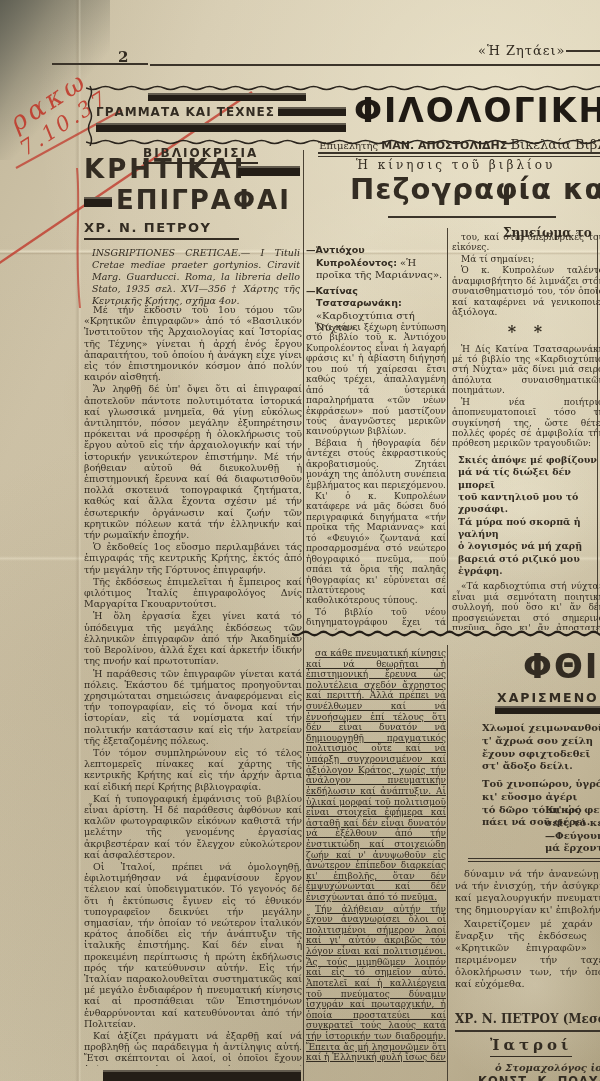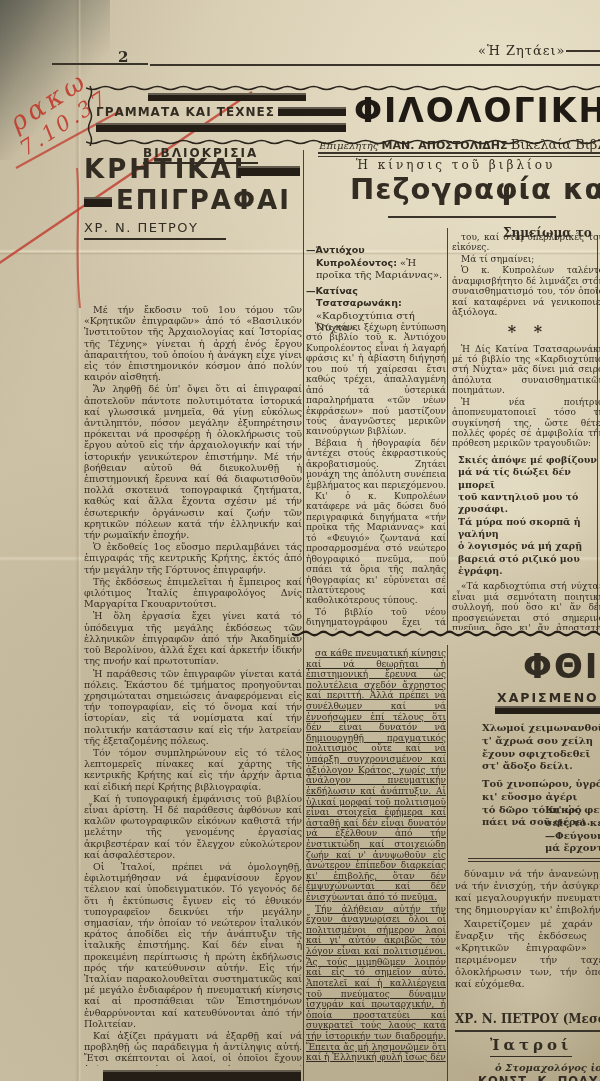--- a/index.html
+++ b/index.html
@@ -75,33 +75,34 @@
     </svg>
     <div class="abs bar" style="left:62px;top:9px;width:158px;height:8px;"></div>
     <div class="abs sans nowrap" style="left:10px;top:21px;font-size:12px;font-weight:bold;letter-spacing:1px;">ΓΡΑΜΜΑΤΑ ΚΑΙ ΤΕΧΝΕΣ</div>
     <div class="abs bar" style="left:192px;top:23px;width:68px;height:9px;"></div>
     <div class="abs bar" style="left:10px;top:39px;width:250px;height:9px;"></div>
     <div class="abs sans nowrap" style="left:268px;top:7px;font-size:33px;font-weight:bold;letter-spacing:2px;color:#1f1a14;">ΦΙΛΟΛΟΓΙΚΗ</div>
   </div>
 
   <div class="abs sans nowrap" style="left:143px;top:146px;font-size:12px;font-weight:bold;letter-spacing:2px;border-bottom:2px solid #332c22;padding-bottom:2px;">ΒΙΒΛΙΟΚΡΙΣΙΑ</div>
   <div class="abs nowrap" style="left:318px;top:137px;font-size:10px;">
-    <span style="font-style:italic;">Ἐπιμελητής</span>
+    <span style="">Ἐπιμελητής</span>
     <span class="sans" style="font-weight:bold;font-size:11px;">ΜΑΝ. ΑΠΟΣΤΟΛΙΔΗΣ</span>
     <span style="font-size:13px;">Βικελαία Βιβλιοθή</span>
   </div>
   <div class="abs rule" style="left:318px;top:152px;width:282px;height:2px;"></div>
   <div class="abs rule" style="left:318px;top:156px;width:282px;height:1px;"></div>
 
   <div class="abs sans nowrap" style="left:84px;top:154px;font-size:26px;font-weight:bold;letter-spacing:3px;">ΚΡΗΤΙΚΑΙ</div>
   <div class="abs bar" style="left:238px;top:166px;width:62px;height:10px;"></div>
   <div class="abs sans nowrap" style="left:116px;top:185px;font-size:26px;font-weight:bold;letter-spacing:2px;text-align:right;">ΕΠΙΓΡΑΦΑΙ</div>
   <div class="abs bar" style="left:84px;top:197px;width:28px;height:10px;"></div>
-  <div class="abs sans nowrap" style="left:84px;top:220px;font-size:13px;font-weight:normal;letter-spacing:1.5px;border-bottom:2px solid #332c22;padding-bottom:3px;padding-right:28px;">ΧΡ. Ν. ΠΕΤΡΟΥ</div>
-
+  <div class="abs sans nowrap" style="left:84px;top:220px;font-size:13px;font-weight:bold;letter-spacing:1.5px;border-bottom:2px solid #332c22;padding-bottom:3px;padding-right:28px;">ΧΡ. Ν. ΠΕΤΡΟΥ</div>
+
+  <div class="abs just biblio" style="left:92px;top:247px;width:208px;">INSGRIPTIONES CRETICAE.— I Tituli Cretae mediae praeter gortynios. Ciravit Marg. Guarducci. Roma, la libreria dello Stato, 1935 σελ. XVI—356 † Χάρτης τῆς Κεντρικῆς Κρήτης, σχῆμα 4ον.</div>
 
   <div class="abs just leftbody" style="left:84px;top:304px;width:218px;height:762px;">
       <p>Μέ τήν ἔκδοσιν τοῦ 1ου τόμου τῶν «Κρητικῶν ἐπιγραφῶν» ἀπό τό «Βασιλικόν Ἰνστιτοῦτον τῆς Ἀρχαιολογίας καί Ἱστορίας τῆς Τέχνης» γίνεται ἡ ἀρχή ἑνός ἔργου ἀπαραιτήτου, τοῦ ὁποίου ἡ ἀνάγκη εἶχε γίνει εἰς τόν ἐπιστημονικόν κόσμον ἀπό πολύν καιρόν αἰσθητή.</p>
       <p>Ἄν ληφθῇ δέ ὑπ' ὄψει ὅτι αἱ ἐπιγραφαί ἀποτελοῦν πάντοτε πολυτιμότατα ἱστορικά καί γλωσσικά μνημεῖα, θά γίνῃ εὐκόλως ἀντιληπτόν, πόσον μεγάλην ἐξυπηρέτησιν πρόκειται νά προσφέρῃ ἡ ὁλοκλήρωσις τοῦ ἔργου αὐτοῦ εἰς τήν ἀρχαιολογικήν καί τήν ἱστορικήν γενικώτερον ἐπιστήμην. Μέ τήν βοήθειαν αὐτοῦ θά διευκολυνθῇ ἡ ἐπιστημονική ἔρευνα καί θά διαφωτισθοῦν πολλά σκοτεινά τοπογραφικά ζητήματα, καθώς καί ἄλλα ἔχοντα σχέσιν μέ τήν ἐσωτερικήν ὀργάνωσιν καί ζωήν τῶν κρητικῶν πόλεων κατά τήν ἑλληνικήν καί τήν ρωμαϊκήν ἐποχήν.</p>
       <p>Ὁ ἐκδοθείς 1ος εὔοσμο περιλαμβάνει τάς ἐπιγραφάς τῆς κεντρικῆς Κρήτης, ἐκτός ἀπό τήν μεγάλην τῆς Γόρτυνος ἐπιγραφήν.</p>
       <p>Τῆς ἐκδόσεως ἐπιμελεῖται ἡ ἔμπειρος καί φιλότιμος Ἰταλίς ἐπιγραφολόγος Δνίς Μαργαρίτα Γκουαρντούτσι.</p>
       <p>Ἡ ὅλη ἐργασία ἔχει γίνει κατά τό ὑπόδειγμα τῆς μεγάλης ἐκδόσεως τῶν ἑλληνικῶν ἐπιγραφῶν ἀπό τήν Ἀκαδημίαν τοῦ Βερολίνου, ἀλλά ἔχει καί ἀρκετήν ἰδικήν της πνοήν καί πρωτοτυπίαν.</p>
       <p>Ἡ παράθεσις τῶν ἐπιγραφῶν γίνεται κατά πόλεις. Ἑκάστου δέ τμήματος προηγοῦνται χρησιμώταται σημειώσεις ἀναφερόμεναι εἰς τήν τοπογραφίαν, εἰς τό ὄνομα καί τήν ἱστορίαν, εἰς τά νομίσματα καί τήν πολιτικήν κατάστασιν καί εἰς τήν λατρείαν τῆς ἐξεταζομένης πόλεως.</p>
       <p>Τόν τόμον συμπληρώνουν εἰς τό τέλος λεπτομερεῖς πίνακες καί χάρτης τῆς κεντρικῆς Κρήτης καί εἰς τήν ἀρχήν ἄρτια καί εἰδική περί Κρήτης βιβλιογραφία.</p>
       <p>Καί ἡ τυπογραφική ἐμφάνισις τοῦ βιβλίου εἶναι ἀρίστη. Ἡ δέ παράθεσις ἀφθόνων καί καλῶν φωτογραφικῶν εἰκόνων καθιστᾶ τήν μελέτην τῆς γενομένης ἐργασίας ἀκριβεστέραν καί τόν ἔλεγχον εὐκολώτερον καί ἀσφαλέστερον.</p>

